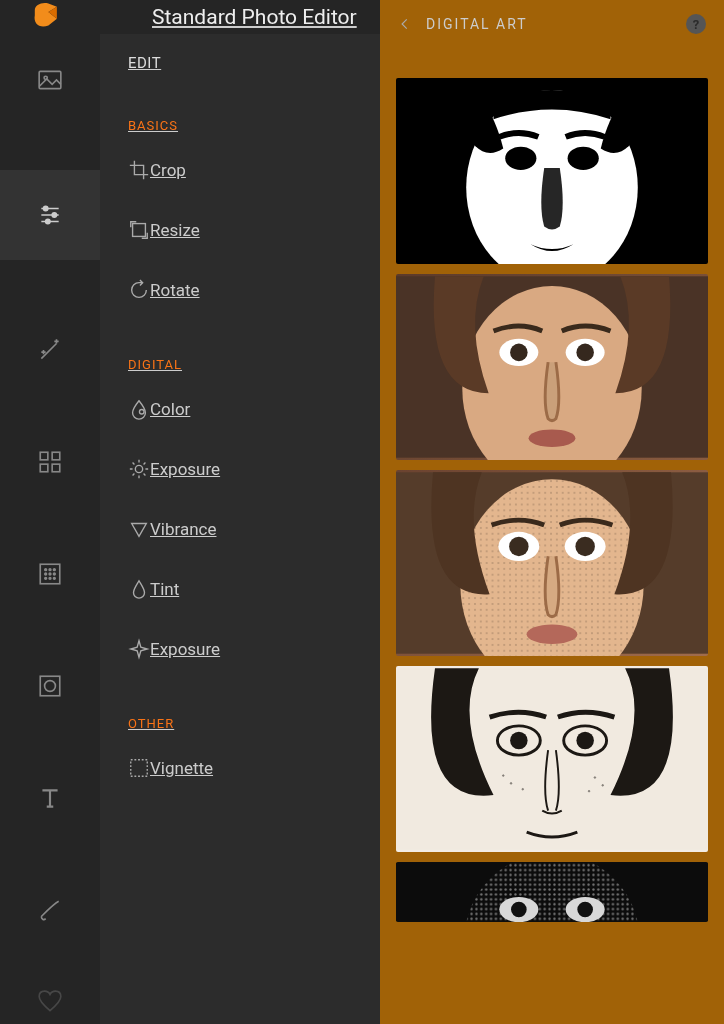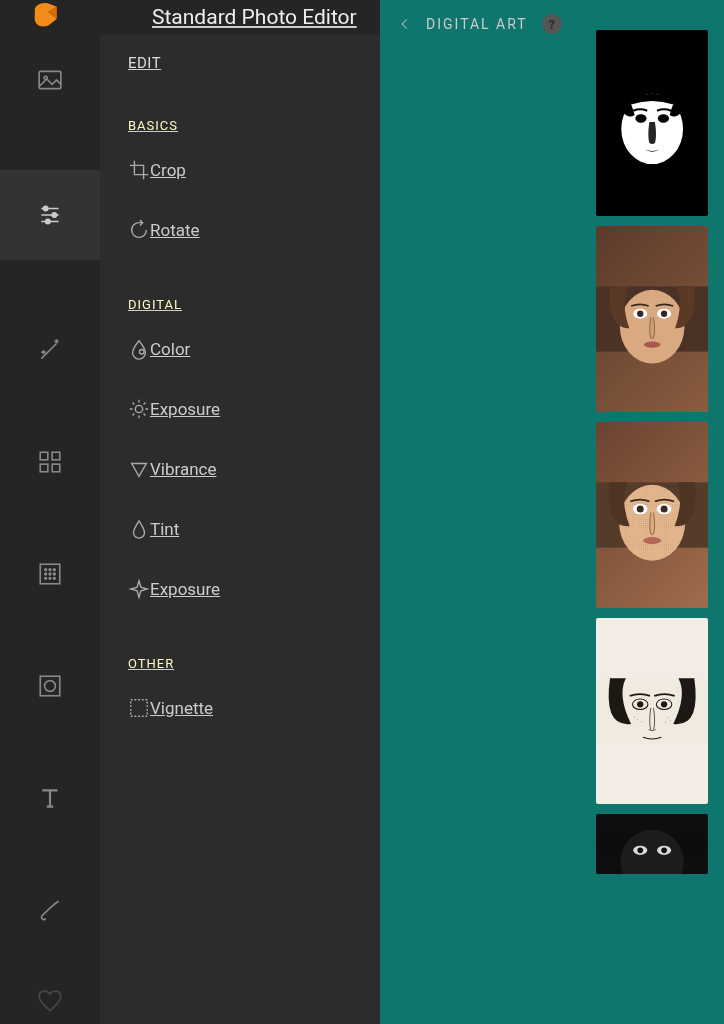--- a/index.html
+++ b/index.html
@@ -15,28 +15,28 @@
   
   .left-body { flex: 1; display: flex; justify-content: center; }
   .nav-rail { width: 100px; background: #252525; display: flex; flex-direction: column; align-items: center; padding-top: 24px; gap: 68px; }
   .nav-item { width: 100px; height: 44px; display: flex; align-items: center; justify-content: center; cursor: pointer; }
   .nav-item.active { background: #333; height: 90px; }
   .nav-icon { width: 26px; height: 26px; stroke: #888; stroke-width: 1.5; fill: none; }
   .nav-item.active .nav-icon { stroke: #ccc; }
   
   .menu { flex: 1; background: #2c2c2c; padding: 20px 20px 0 28px; }
   .section-title { color: #ddd; font-size: 15px; letter-spacing: 0.5px; margin-bottom: 46px; }
-  .group-label { color: #fef9c3; font-size: 13px; letter-spacing: 1px; margin-bottom: 26px; }
+  .group-label { color: #f97316; font-size: 13px; letter-spacing: 1px; margin-bottom: 26px; }
   .tool { display: flex; align-items: center; margin-bottom: 38px; cursor: pointer; }
   .tool-icon { width: 22px; height: 22px; stroke: #aaa; stroke-width: 1.5; fill: none; flex-shrink: 0; }
   .tool-label { color: #ccc; font-size: 17px; }
   .group-gap { height: 18px; }
   
   
-  .right-panel { flex: 1; background: #0f766e; display: flex; flex-direction: row; }
+  .right-panel { flex: 1; background: #a16207; display: flex; flex-direction: column; }
   .right-header { height: 48px; display: flex; align-items: center; padding: 0 18px; gap: 14px; }
   .back-btn { cursor: pointer; display: flex; align-items: center; }
   .back-icon { width: 14px; height: 14px; stroke: #aaa; stroke-width: 2; fill: none; }
   .right-title { flex: 1; color: #ccc; font-size: 14px; letter-spacing: 2px; }
   .help-btn { width: 20px; height: 20px; border-radius: 50%; background: #555; color: #2b2b2b; font-size: 13px; font-weight: bold; display: flex; align-items: center; justify-content: center; cursor: pointer; }
   
   .preview-col { flex: 1; padding: 30px 16px 0 16px; display: flex; flex-direction: column; gap: 10px; overflow: hidden; }
   .preview { width: 100%; height: 186px; position: relative; overflow: hidden; cursor: pointer; border-radius: 2px; }
   
   
@@ -130,20 +130,27 @@
 
       <div class="menu">
         <div class="section-title">EDIT</div>
 
         <div class="group-label">BASICS</div>
         <div class="tool">
           <svg class="tool-icon" viewBox="0 0 24 24">
               <path d="M7 2 V17 H22 M2 7 H17 V22"></path>
             </svg>
           <span class="tool-label">Crop</span>
+        </div>
+        <div class="tool">
+          <svg class="tool-icon" viewBox="0 0 24 24">
+              <rect x="5" y="5" width="14" height="14"></rect>
+              <path d="M3 9 V3 H9 M21 15 V21 H15"></path>
+            </svg>
+          <span class="tool-label">Resize</span>
         </div>
         <div class="tool">
           <svg class="tool-icon" viewBox="0 0 24 24">
               <path d="M20 12 A8 8 0 1 1 12 4 L16 4 M13 1 L16 4 L13 7"></path>
             </svg>
           <span class="tool-label">Rotate</span>
         </div>
         <div class="group-gap"></div>
 
         <div class="group-label">DIGITAL</div>

